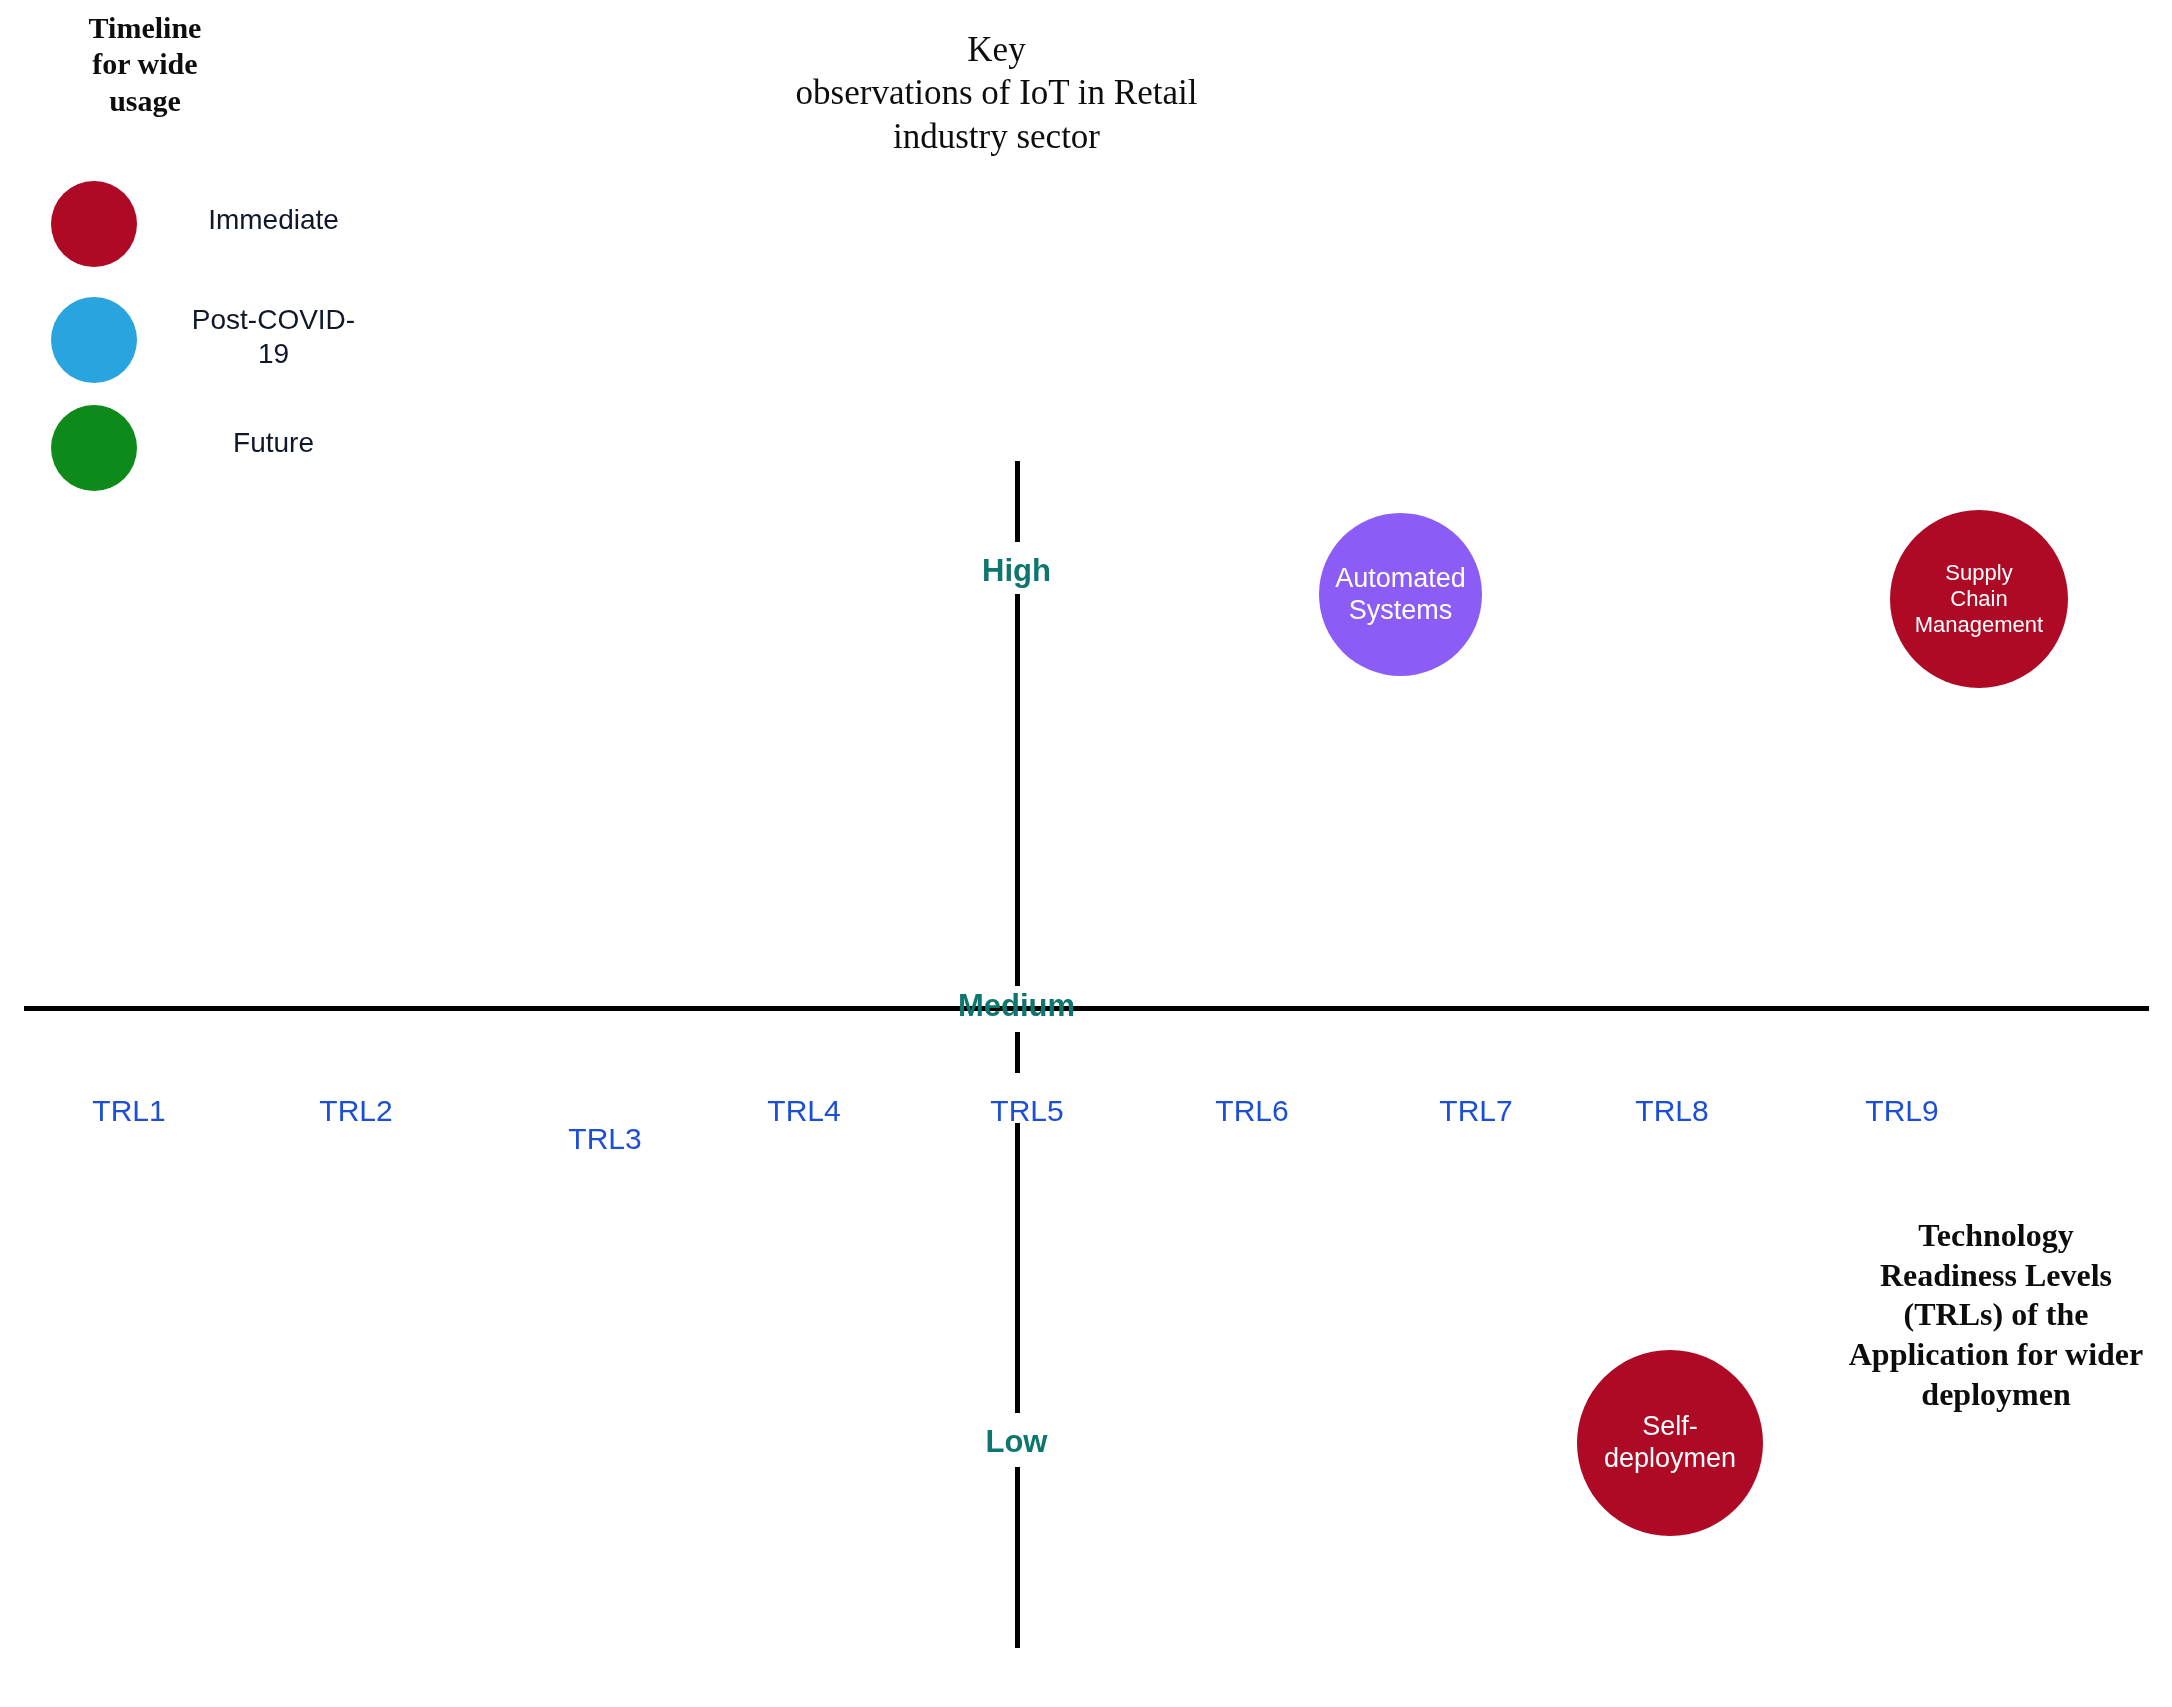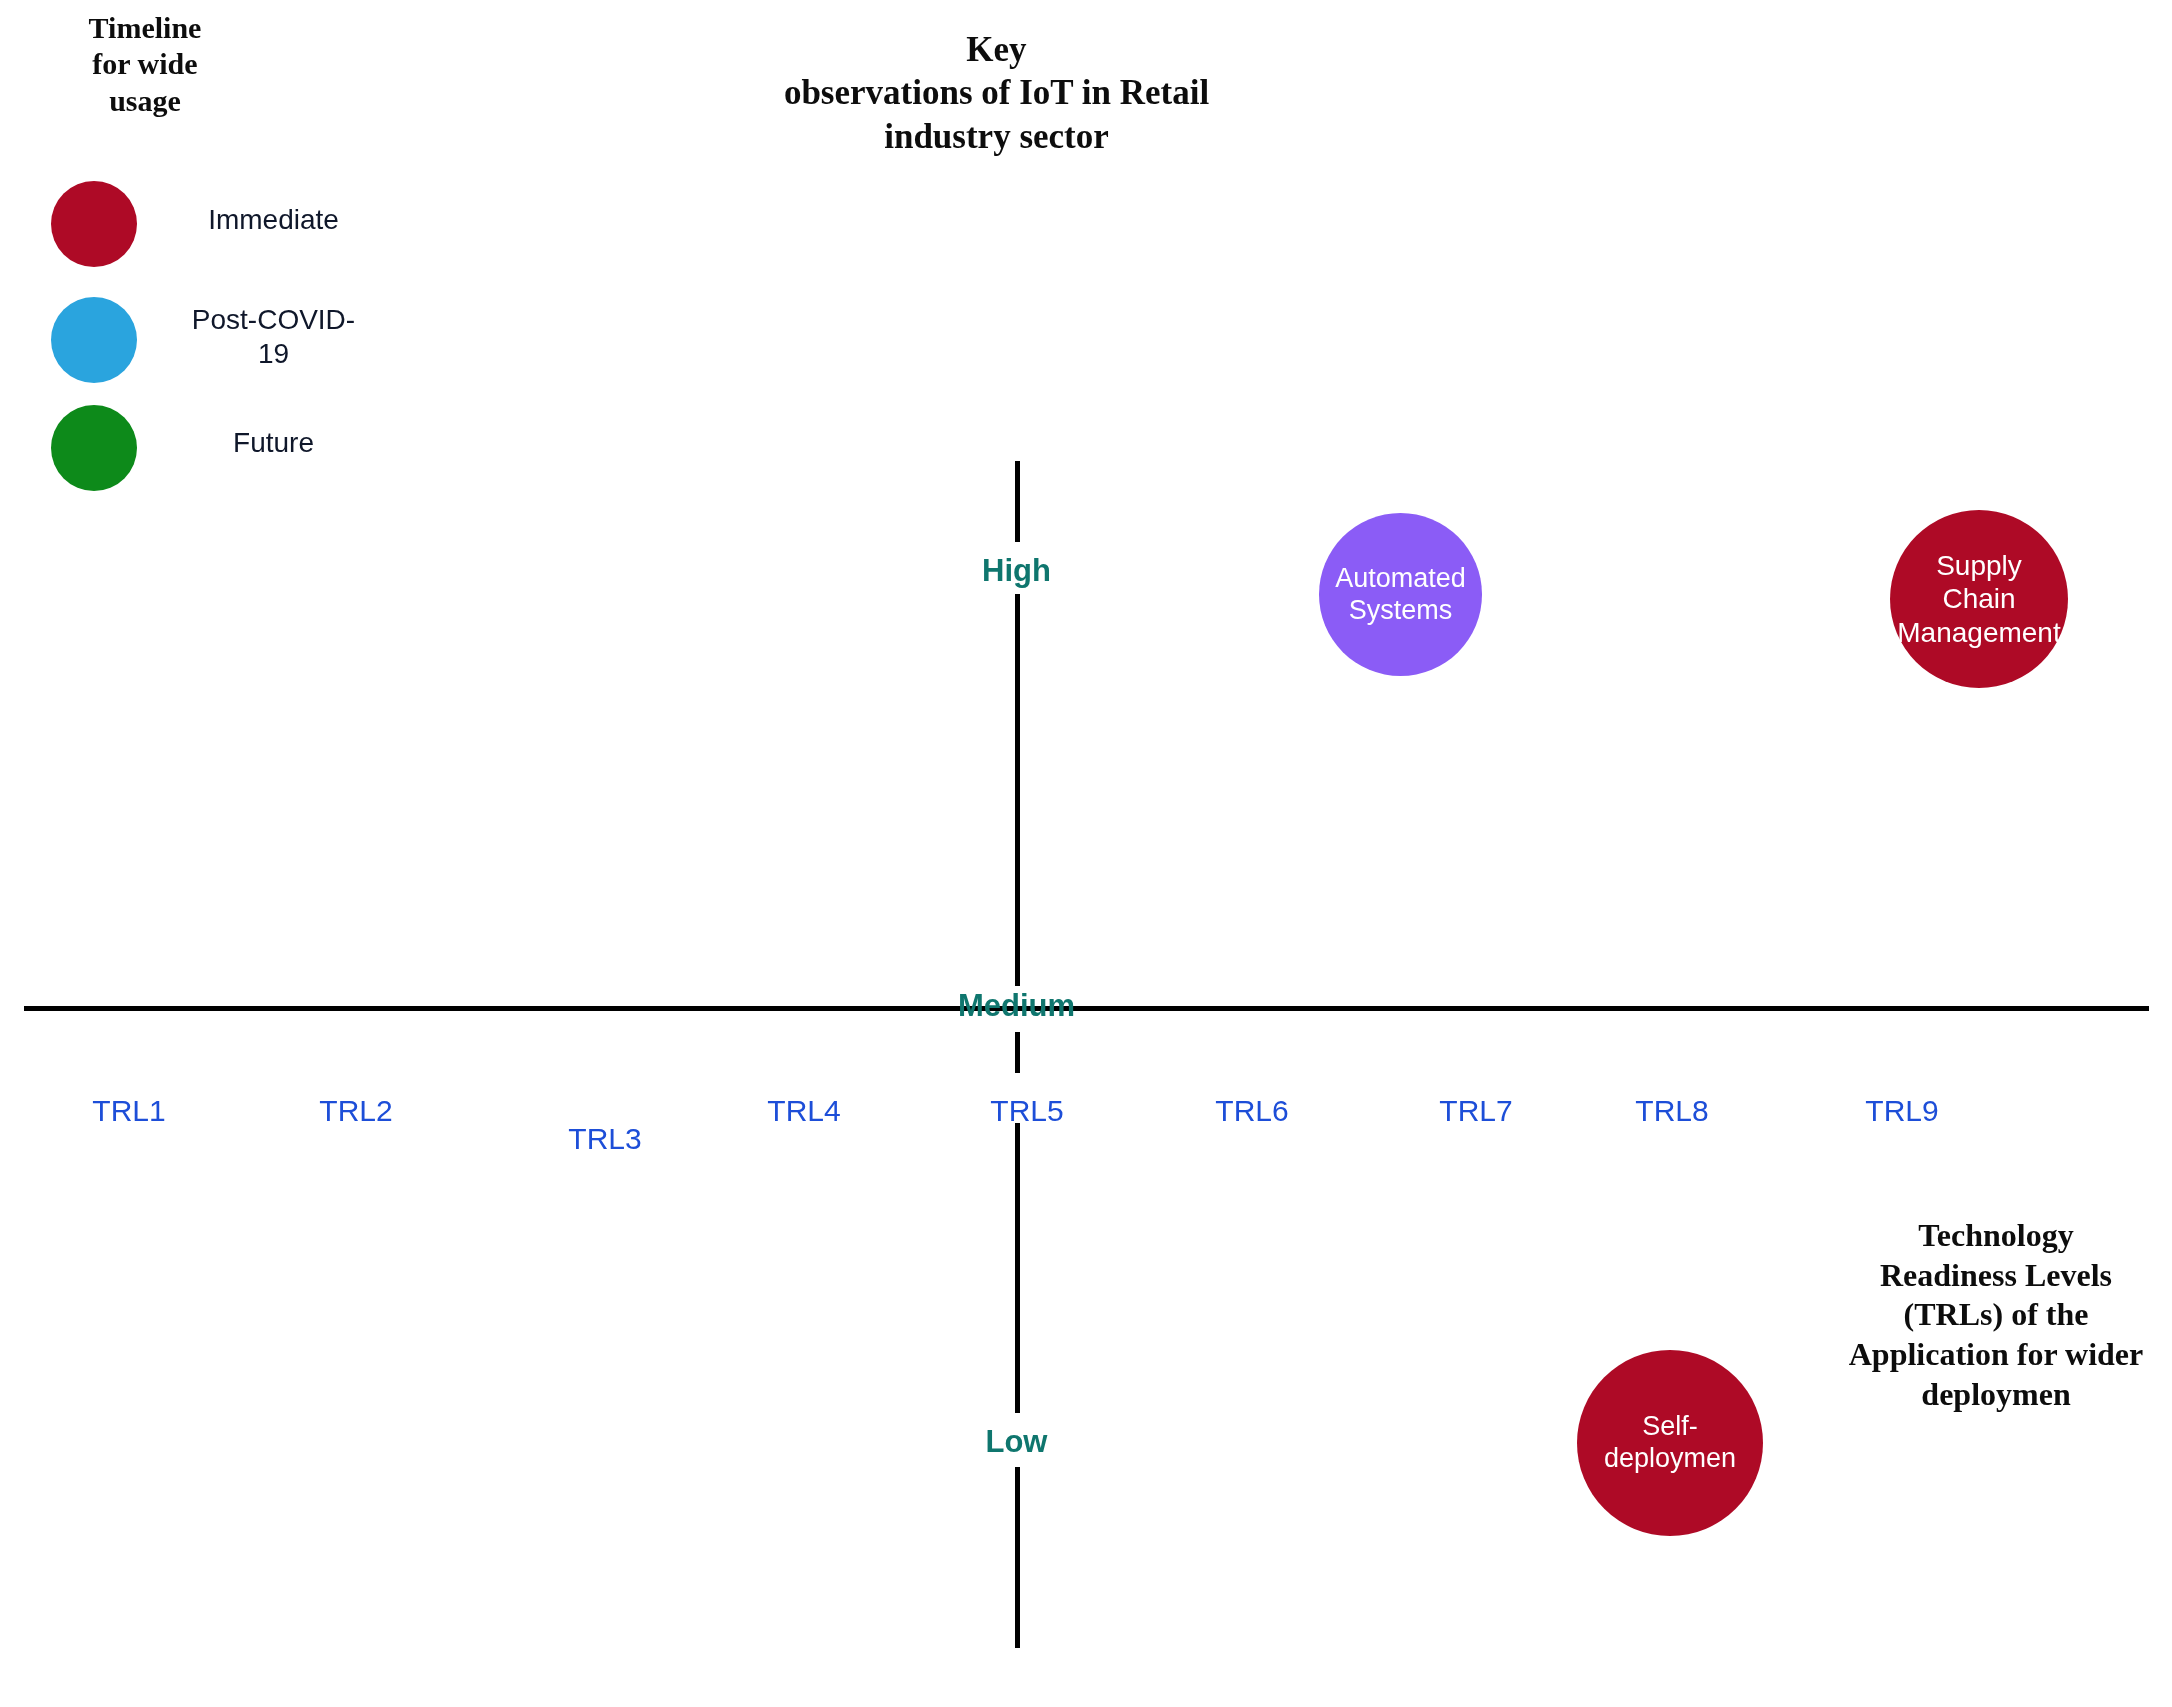--- a/index.html
+++ b/index.html
@@ -35,21 +35,21 @@
     width: 236px;
     font-size: 30px;
     font-weight: 700;
     color: #0d0d0d;
   }
   .chart-title {
     left: 679px;
     top: 28px;
     width: 635px;
     font-size: 35px;
-    font-weight: 700;
+    font-weight: 400;
     color: #0d0d0d;
     line-height: 1.24;
   }
   .legend-dot {
     position: absolute;
     border-radius: 50%;
   }
   .legend-label {
     position: absolute;
     text-align: center;
@@ -170,21 +170,21 @@
 (TRLs) of the
 Application for wider
 deploymen</div>
 
   <div class="bubble sans" style="left:1319px; top:513px; width:163px; height:163px; background:#8b5cf6;">
     <span>Automated
 Systems</span>
   </div>
 
 
-  <div class="bubble sans" style="left:1890px; top:510px; width:178px; height:178px; background:#AE0A26; font-size:28px;">
+  <div class="bubble sans" style="left:1890px; top:510px; width:178px; height:178px; background:#AE0A26; font-size:22px;">
     <span>Supply
 Chain
 Management</span>
   </div>
 
   <div class="bubble sans" style="left:1577px; top:1350px; width:186px; height:186px; background:#AE0A26;">
     <span>Self-
 deploymen</span>
   </div>
 

